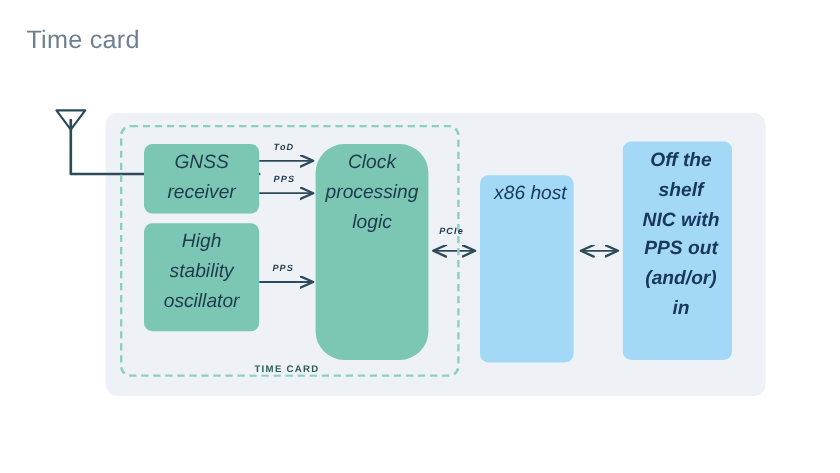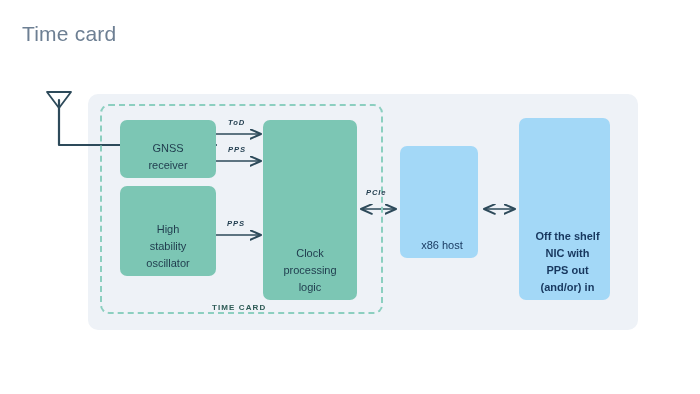--- a/index.html
+++ b/index.html
@@ -59,36 +59,37 @@
     letter-spacing: 1.1px;
     color: #2d5a55;
     background: #eef2f7;
     padding: 0 4px;
     white-space: nowrap;
   }
   .node {
     position: absolute;
     box-sizing: border-box;
     display: flex;
-    align-items: flex-end;
+    align-items: flex-start;
     justify-content: center;
     text-align: center;
     border-radius: 7px;
-    font-size: 11px;
+    font-size: 16px;
     line-height: 1.55;
     color: #1f3b4d;
     padding: 4px;
+    font-style: italic;
   }
   .node.teal { background: #7cc6b4; }
   .node.blue { background: #a3d8f7; color: #17375e; padding-left: 10px; }
 
   #node-gnss      { left: 120px; top: 120px; width: 96px;  height: 58px; }
   #node-osc       { left: 120px; top: 186px; width: 96px;  height: 90px; }
-  #node-clock     { left: 263px; top: 120px; width: 94px;  height: 180px; }
-  #node-x86       { left: 400px; top: 146px; width: 78px;  height: 112px; }
+  #node-clock     { left: 263px; top: 120px; width: 94px;  height: 180px; border-radius: 24px; }
+  #node-x86       { left: 400px; top: 146px; width: 78px;  height: 156px; }
   #node-nic       { left: 519px; top: 118px; width: 91px;  height: 182px; font-weight: bold; }
 
   .edge-label {
     position: absolute;
     font-size: 7.6px;
     font-weight: bold;
     letter-spacing: 0.9px;
     color: #1f3b4d;
     white-space: nowrap;
     font-style: italic;

